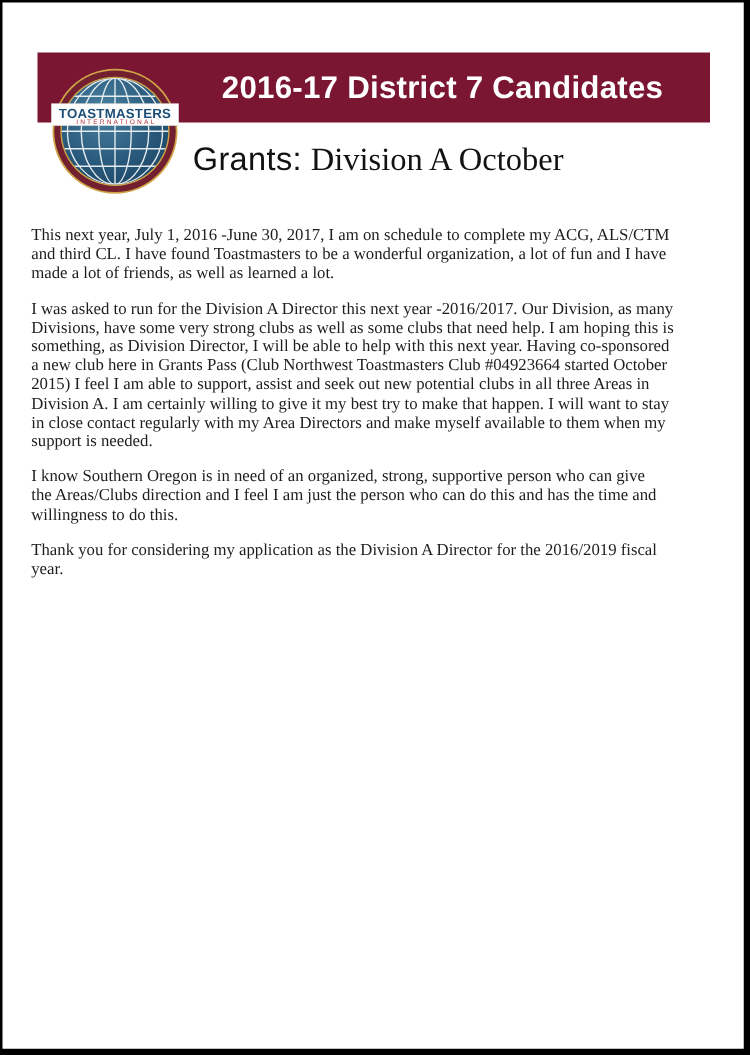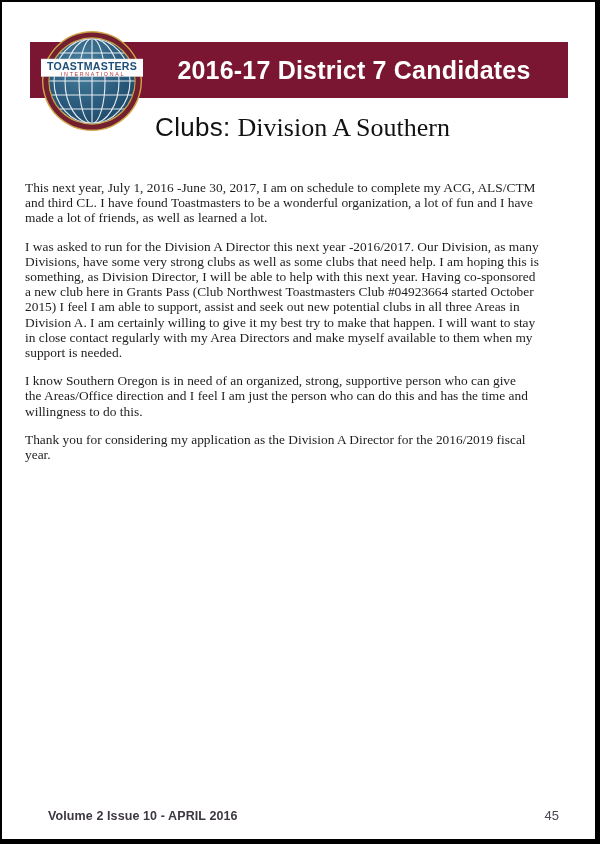--- a/index.html
+++ b/index.html
@@ -32,21 +32,21 @@
     font-weight:bold;
     font-size:25px;
     font-family:"Liberation Sans", sans-serif;
     letter-spacing:0.2px;
     white-space:nowrap;
   }
 
   
   .logo {
     position:absolute;
-    left:39px; top:28px;
+    left:39px; top:52px;
     width:102px; height:102px;
   }
   .logo svg { display:block; }
 
   
   .heading {
     position:absolute;
     left:0; right:0; top:108px;
     padding-left:8px;
     text-align:center;
@@ -142,40 +142,36 @@
         <line x1="6" y1="79" x2="96" y2="79"></line>
       </g>
 
       <rect x="-2" y="29" width="106" height="17.5" fill="#fdfdfd" stroke="#d9d9d9" stroke-width="0.5"></rect>
       <text x="51" y="40" text-anchor="middle" font-family="Liberation Sans, sans-serif" font-size="10.6" font-weight="bold" fill="#1d4e77" letter-spacing="0.2">TOASTMASTERS</text>
       <text x="52" y="45.6" text-anchor="middle" font-family="Liberation Sans, sans-serif" font-size="5.3" fill="#b23944" letter-spacing="1.7">INTERNATIONAL</text>
     </svg>
   </div>
 
   <div class="heading">
-    <span class="office">Clubs:</span><span class="rest">Division A Southern</span>
+    <span class="office">Grants:</span><span class="rest">Division A October</span>
   </div>
 
   <div class="content">
     <p>This next year, July 1, 2016 -June 30, 2017, I am on schedule to complete my ACG, ALS/CTM
 and third CL. I have found Toastmasters to be a wonderful organization, a lot of fun and I have
 made a lot of friends, as well as learned a lot.</p>
     <p>I was asked to run for the Division A Director this next year -2016/2017. Our Division, as many
 Divisions, have some very strong clubs as well as some clubs that need help. I am hoping this is
 something, as Division Director, I will be able to help with this next year. Having co-sponsored
 a new club here in Grants Pass (Club Northwest Toastmasters Club #04923664 started October
 2015) I feel I am able to support, assist and seek out new potential clubs in all three Areas in
 Division A. I am certainly willing to give it my best try to make that happen. I will want to stay
 in close contact regularly with my Area Directors and make myself available to them when my
 support is needed.</p>
     <p>I know Southern Oregon is in need of an organized, strong, supportive person who can give
-the Areas/Office direction and I feel I am just the person who can do this and has the time and
+the Areas/Clubs direction and I feel I am just the person who can do this and has the time and
 willingness to do this.</p>
     <p>Thank you for considering my application as the Division A Director for the 2016/2019 fiscal
 year.</p>
   </div>
 
-  <div class="footer">
-    <span class="footer-issue">Volume 2 Issue 10 - APRIL 2016</span>
-    <span class="footer-page">45</span>
-  </div>
 
 </div>
 
 </body></html>

